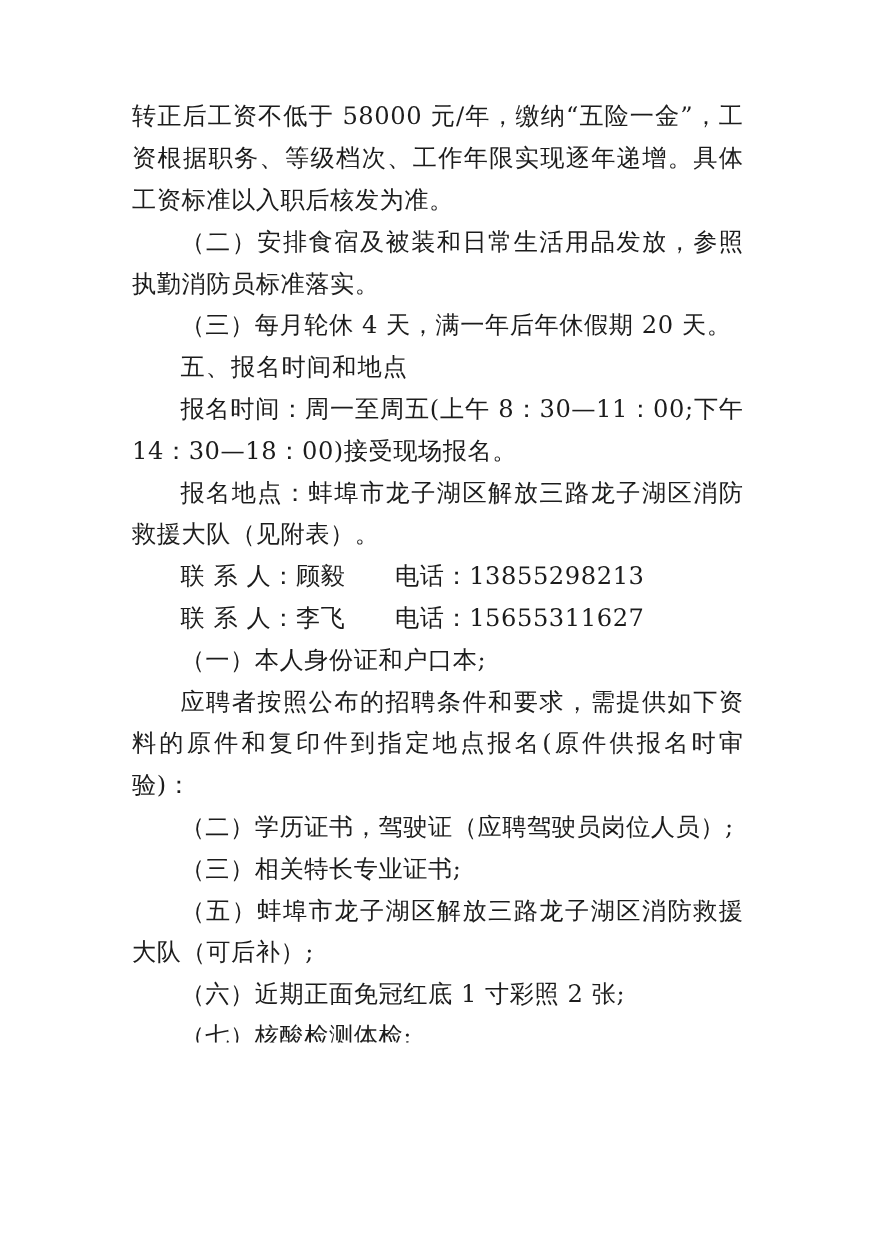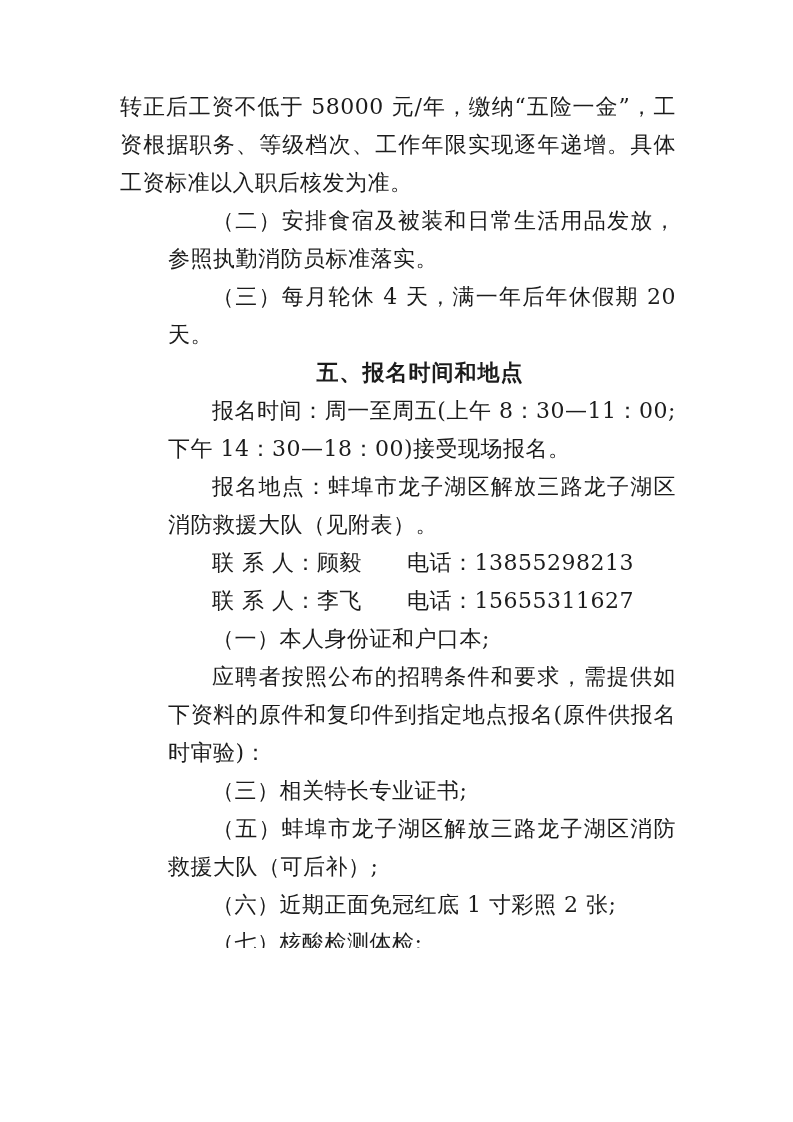--- a/index.html
+++ b/index.html
@@ -21,43 +21,43 @@
     overflow: hidden;
   }
   .doc-body p {
     margin: 0;
     line-height: 38px;
     text-align: justify;
     letter-spacing: 0.5px;
   }
   .doc-body p.indent {
     text-indent: 2em;
-    margin-left: 48px;
   }
   .doc-body p.heading {
     font-family: "DejaVu Sans", "Liberation Sans", sans-serif;
-    font-weight: 700;
+    font-weight: 400;
     text-indent: 2em;
-    text-align: center;
+    text-align: left;
     letter-spacing: 1px;
   }
 </style>
 </head>
 <body>
 
 <div class="page">
   <div class="doc-body">
       <p class="">转正后工资不低于 58000 元/年，缴纳“五险一金”，工资根据职务、等级档次、工作年限实现逐年递增。具体工资标准以入职后核发为准。</p>
       <p class=" indent">（二）安排食宿及被装和日常生活用品发放，参照执勤消防员标准落实。</p>
       <p class=" indent">（三）每月轮休 4 天，满一年后年休假期 20 天。</p>
       <p class="heading">五、报名时间和地点</p>
       <p class=" indent">报名时间：周一至周五(上午 8：30—11：00;下午 14：30—18：00)接受现场报名。</p>
       <p class=" indent">报名地点：蚌埠市龙子湖区解放三路龙子湖区消防救援大队（见附表）。</p>
       <p class=" indent">联 系 人：顾毅　　电话：13855298213</p>
       <p class=" indent">联 系 人：李飞　　电话：15655311627</p>
       <p class=" indent">（一）本人身份证和户口本;</p>
       <p class=" indent">应聘者按照公布的招聘条件和要求，需提供如下资料的原件和复印件到指定地点报名(原件供报名时审验)：</p>
+      <p class=" indent">（二）学历证书，驾驶证（应聘驾驶员岗位人员）;</p>
       <p class=" indent">（三）相关特长专业证书;</p>
       <p class=" indent">（五）蚌埠市龙子湖区解放三路龙子湖区消防救援大队（可后补）;</p>
       <p class=" indent">（六）近期正面免冠红底 1 寸彩照 2 张;</p>
       <p class=" indent">（七）核酸检测体检;</p>
     </div>
 </div>
 
 </body></html>

